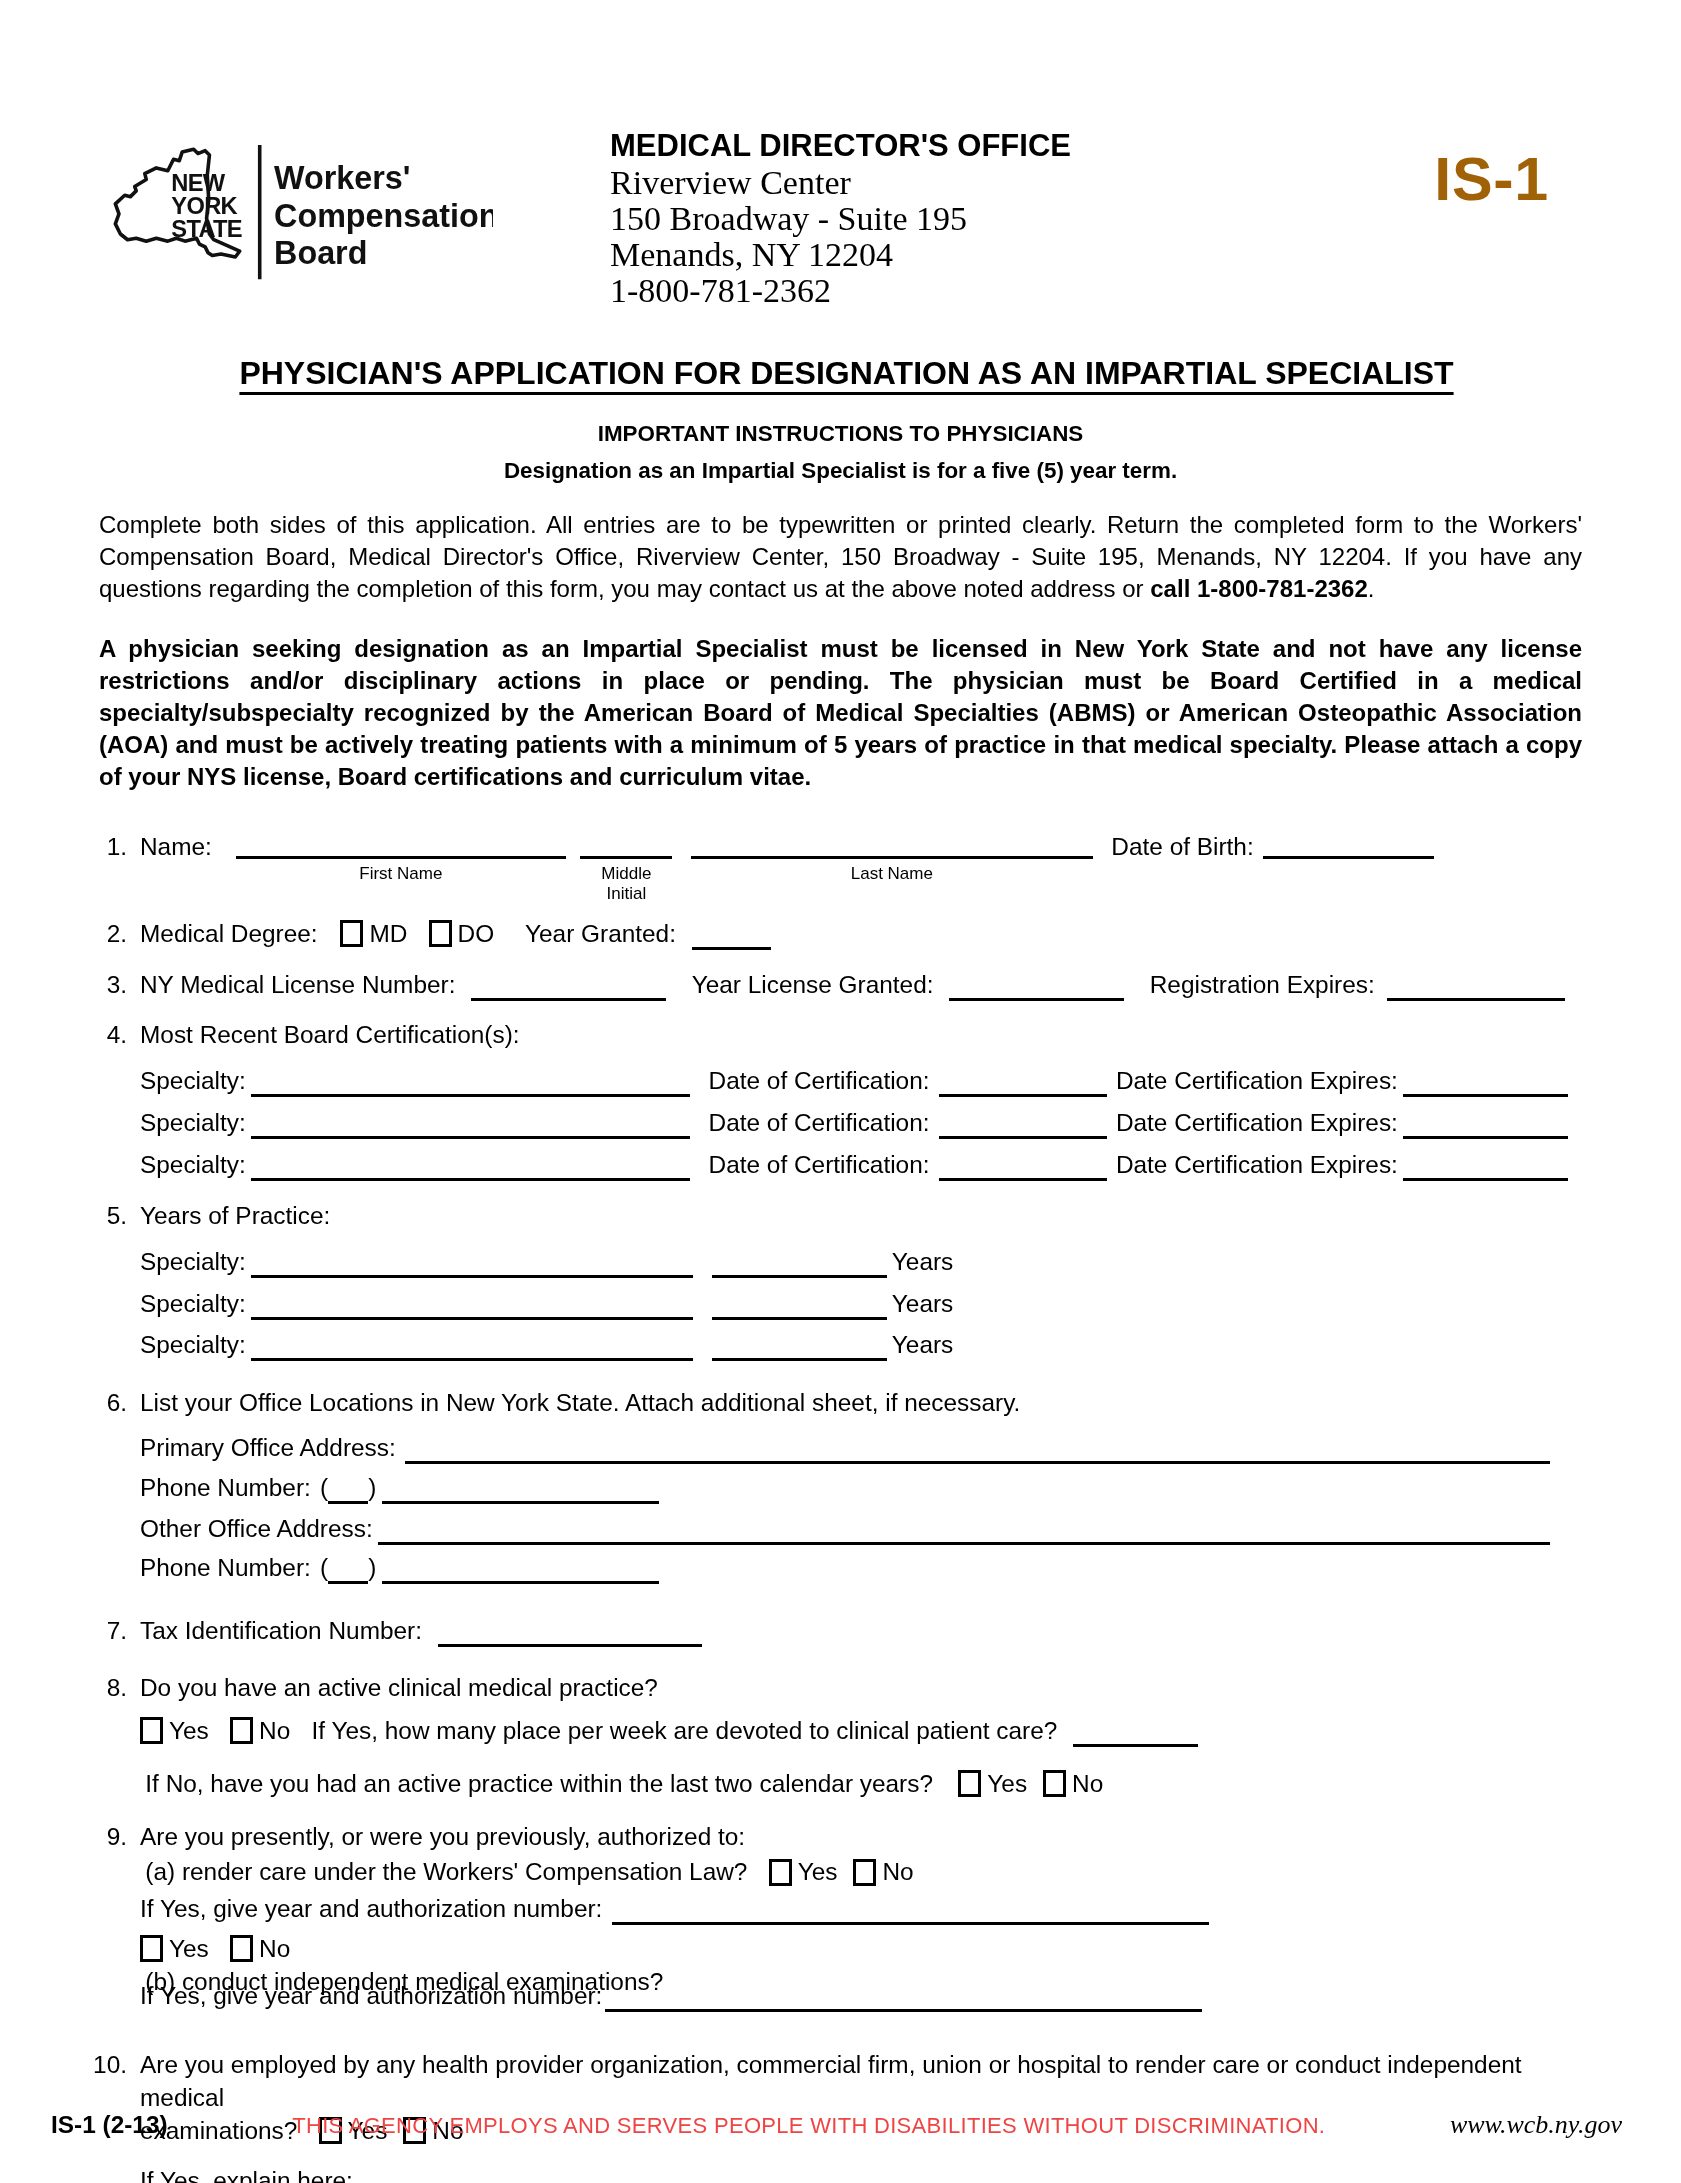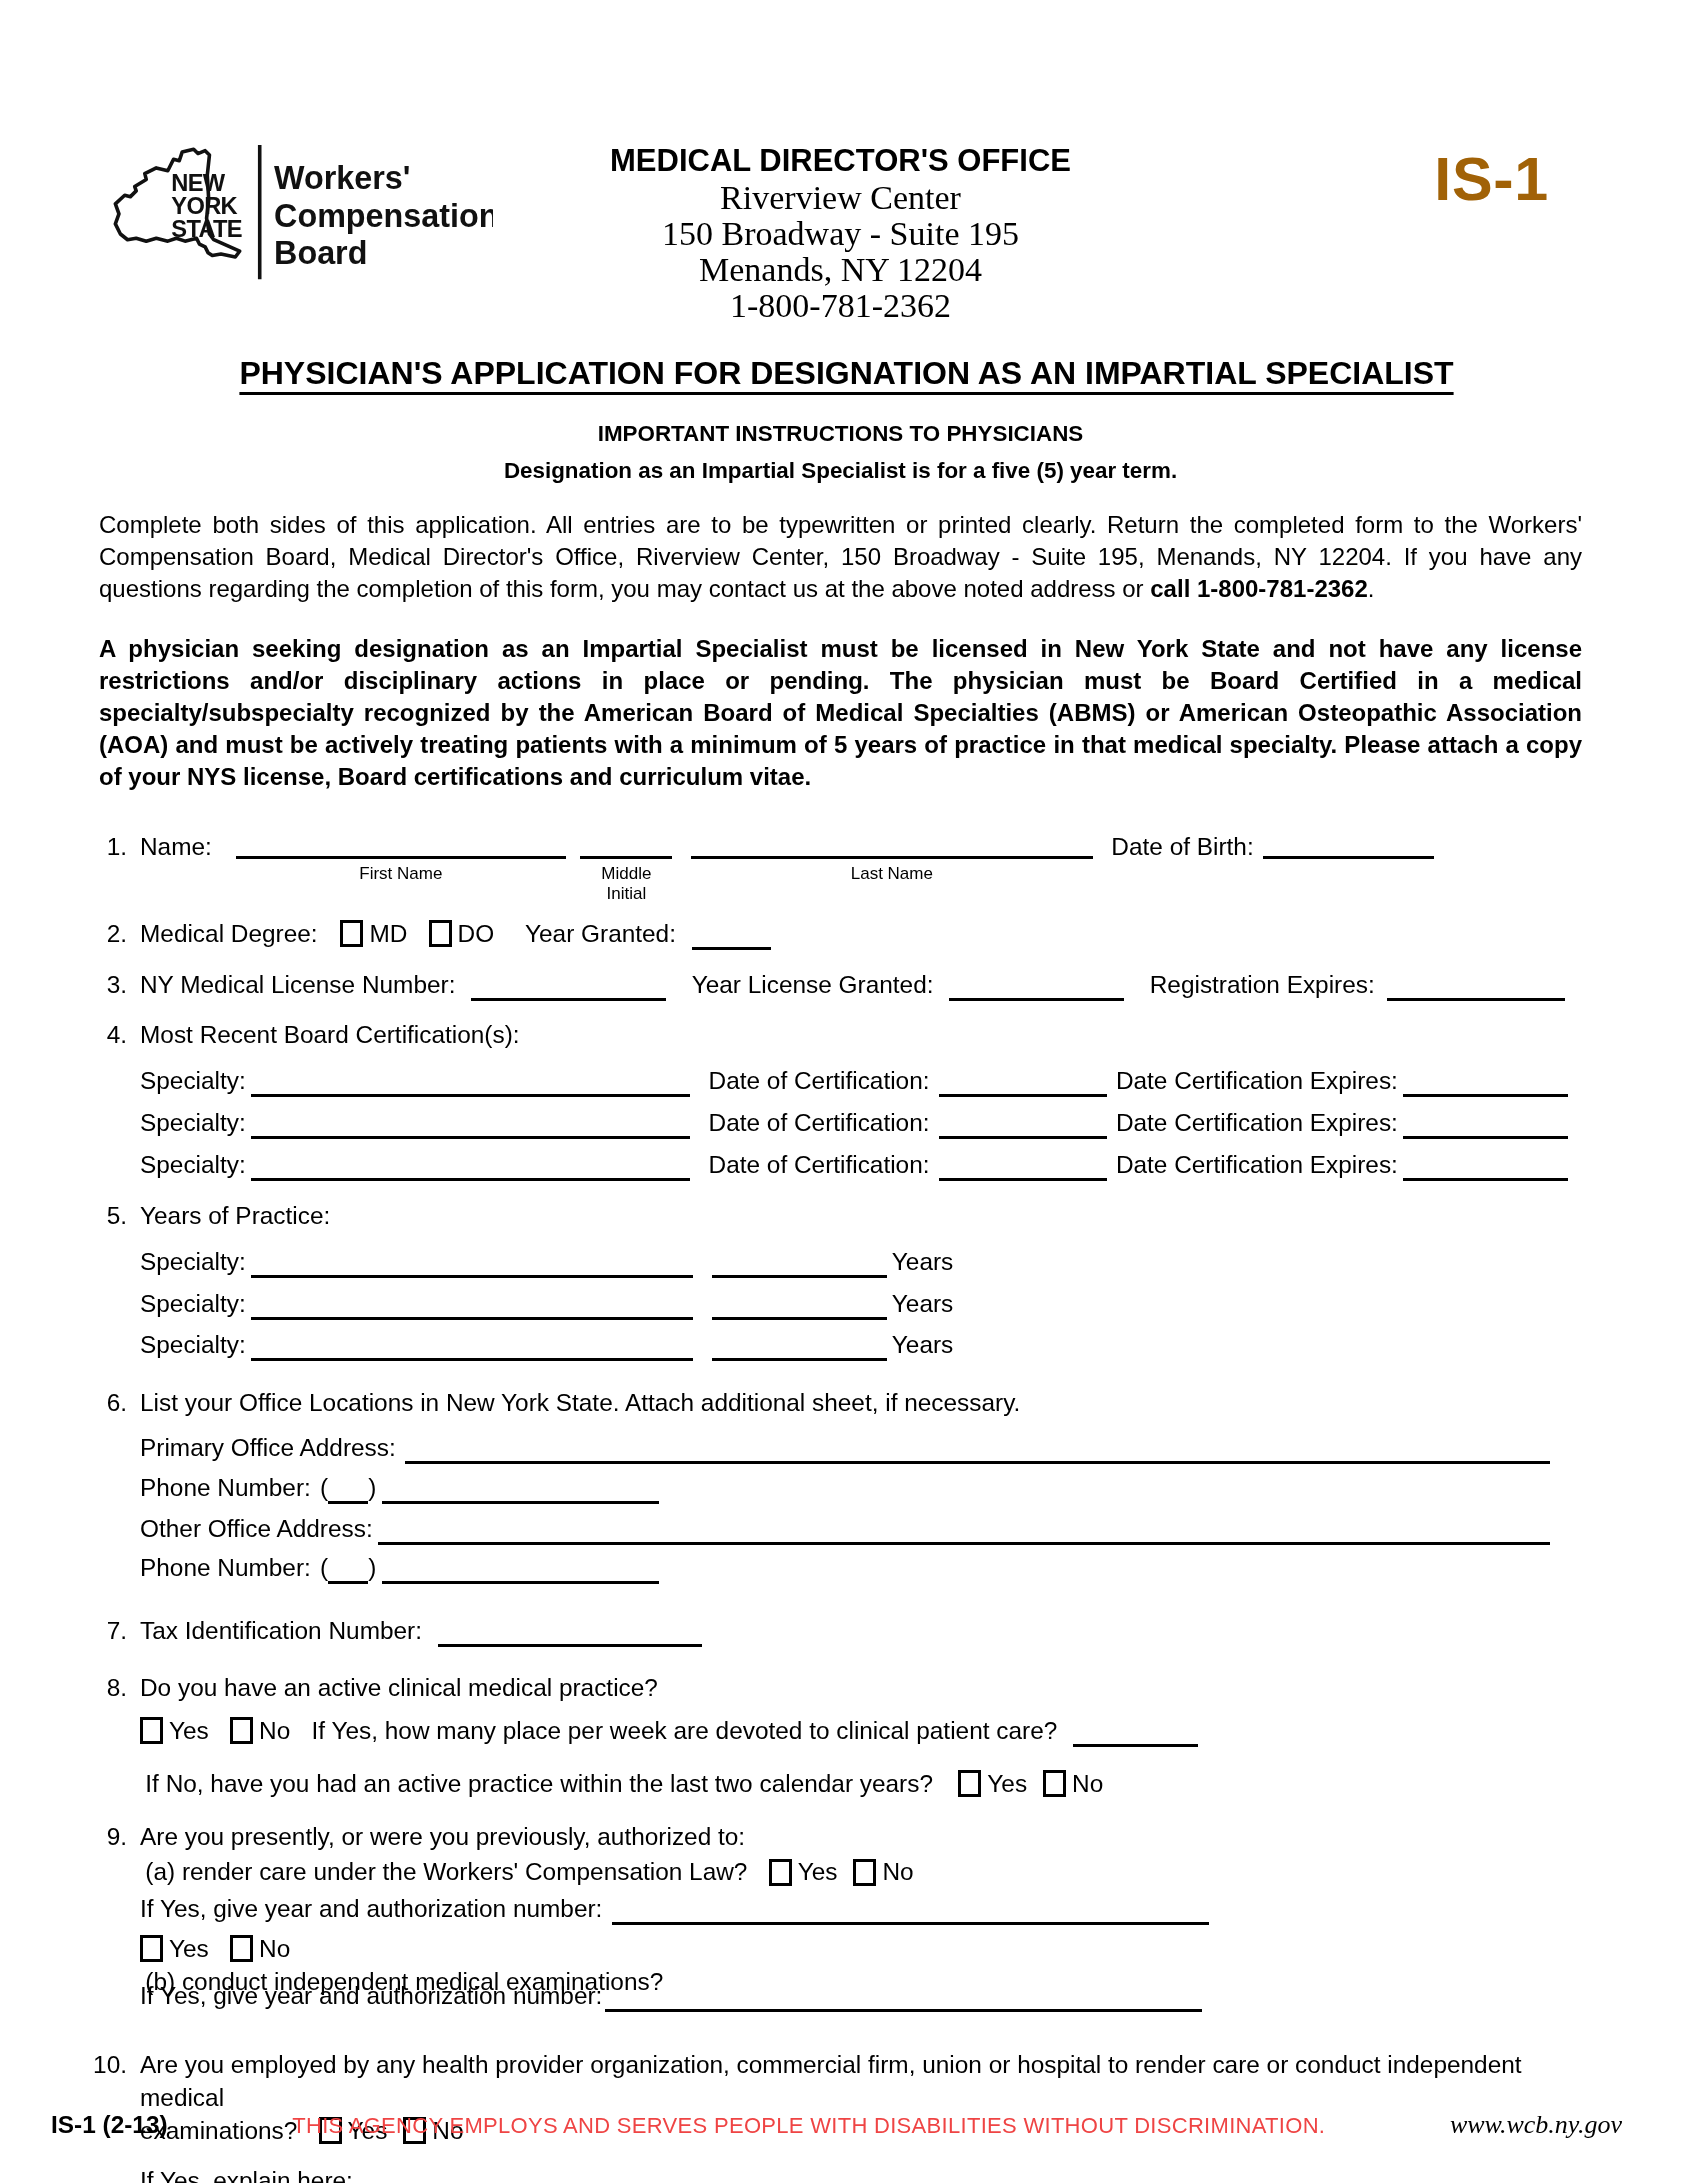--- a/index.html
+++ b/index.html
@@ -4,21 +4,21 @@
 <style>
   html,body { margin:0; padding:0; background:#9a9a9a; }
   .page {
     position:relative; width:1681px; height:2183px; margin:0 auto;
     background:#ffffff; color:#000;
     font-family:"Liberation Sans", sans-serif;
     overflow:hidden;
   }
   
   .logo { position:absolute; top:132px; left:104px; }
-  .office { position:absolute; top:142px; left:50%; transform:translateX(-50%); text-align:center; white-space:nowrap; }
+  .office { position:absolute; top:127px; left:50%; transform:translateX(-50%); text-align:left; white-space:nowrap; }
   .office-title { font-size:31px; font-weight:bold; line-height:38px; }
   .office-line { font-size:34px; line-height:36px;font-family:Liberation Serif, serif; }
   .formcode { position:absolute; top:144px; right:132px; font-size:61px; font-weight:bold; letter-spacing:0.7px; }
   
   .content { position:absolute; top:0; left:0; right:0; }
   .title { margin-top:355px; text-align:center; font-size:32px; font-weight:bold;
            text-decoration:underline; text-underline-offset:8px; text-decoration-thickness:2.6px;padding-left:12px; }
   .ins-head { margin-top:29px; text-align:center; font-size:22.4px; font-weight:bold; }
   .ins-term { margin-top:10.6px; text-align:center; font-size:22.4px; font-weight:bold; }
   .para { margin:25px 99px 0 99px; font-size:24px; line-height:32px; text-align:justify; }

